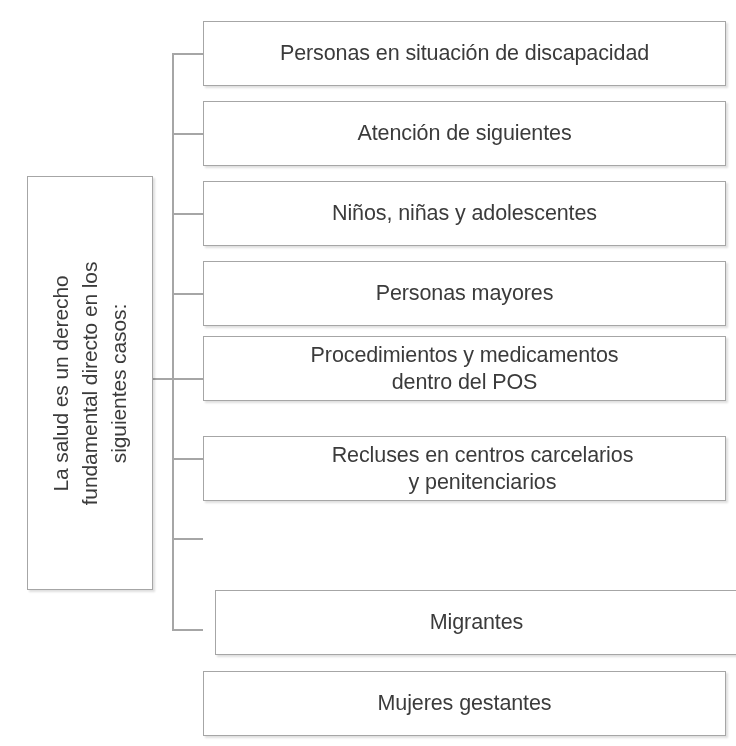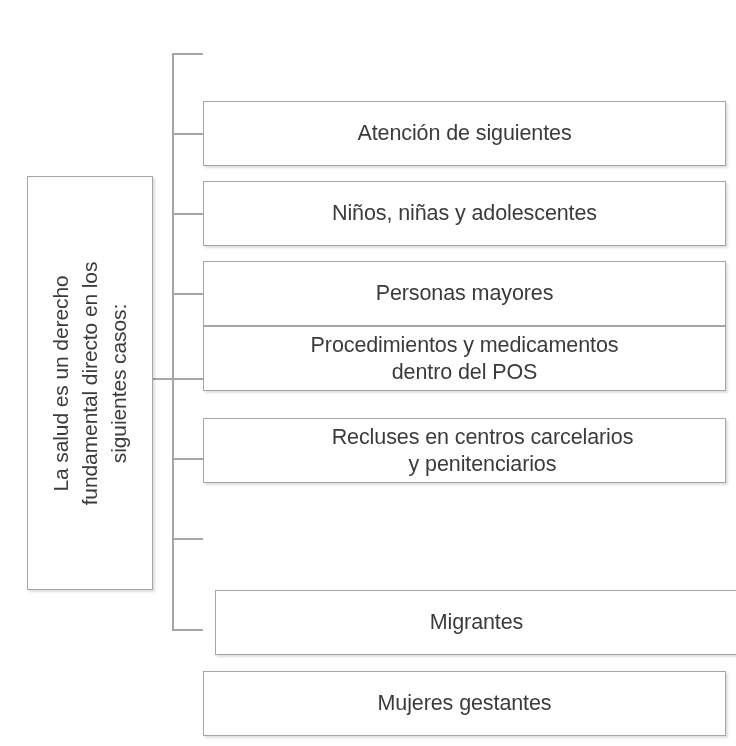--- a/index.html
+++ b/index.html
@@ -95,34 +95,37 @@
   <div class="conn h" style="left:172px; top:629px; width:31px;"></div>
 
   <div class="node" id="root-node">
     <div class="root-text-rot">
       <span class="ln">La salud es un derecho</span>
       <span class="ln">fundamental directo en los</span>
       <span class="ln">siguientes casos:</span>
     </div>
   </div>
 
+  <div class="node leaf" style="top:21px;">
+    <div class="leaf-label">Personas en situación de discapacidad</div>
+  </div>
   <div class="node leaf" style="top:101px;">
     <div class="leaf-label">Atención de siguientes</div>
   </div>
   <div class="node leaf" style="top:181px;">
     <div class="leaf-label">Niños, niñas y adolescentes</div>
   </div>
   <div class="node leaf" style="top:261px;">
     <div class="leaf-label">Personas mayores</div>
   </div>
-  <div class="node leaf" style="top:326px;align-items:center;">
+  <div class="node leaf" style="top:336px;align-items:center;">
     <div class="leaf-label">Procedimientos y medicamentos
 dentro del POS</div>
   </div>
-  <div class="node leaf" style="top:418px;padding-left:36px;">
+  <div class="node leaf" style="top:436px;padding-left:36px;">
     <div class="leaf-label">Recluses en centros carcelarios
 y penitenciarios</div>
   </div>
   <div class="node leaf" style="top:590px;margin-left:12px;">
     <div class="leaf-label">Migrantes</div>
   </div>
   <div class="node leaf" style="top:671px;text-align:right;">
     <div class="leaf-label">Mujeres gestantes</div>
   </div>
 

